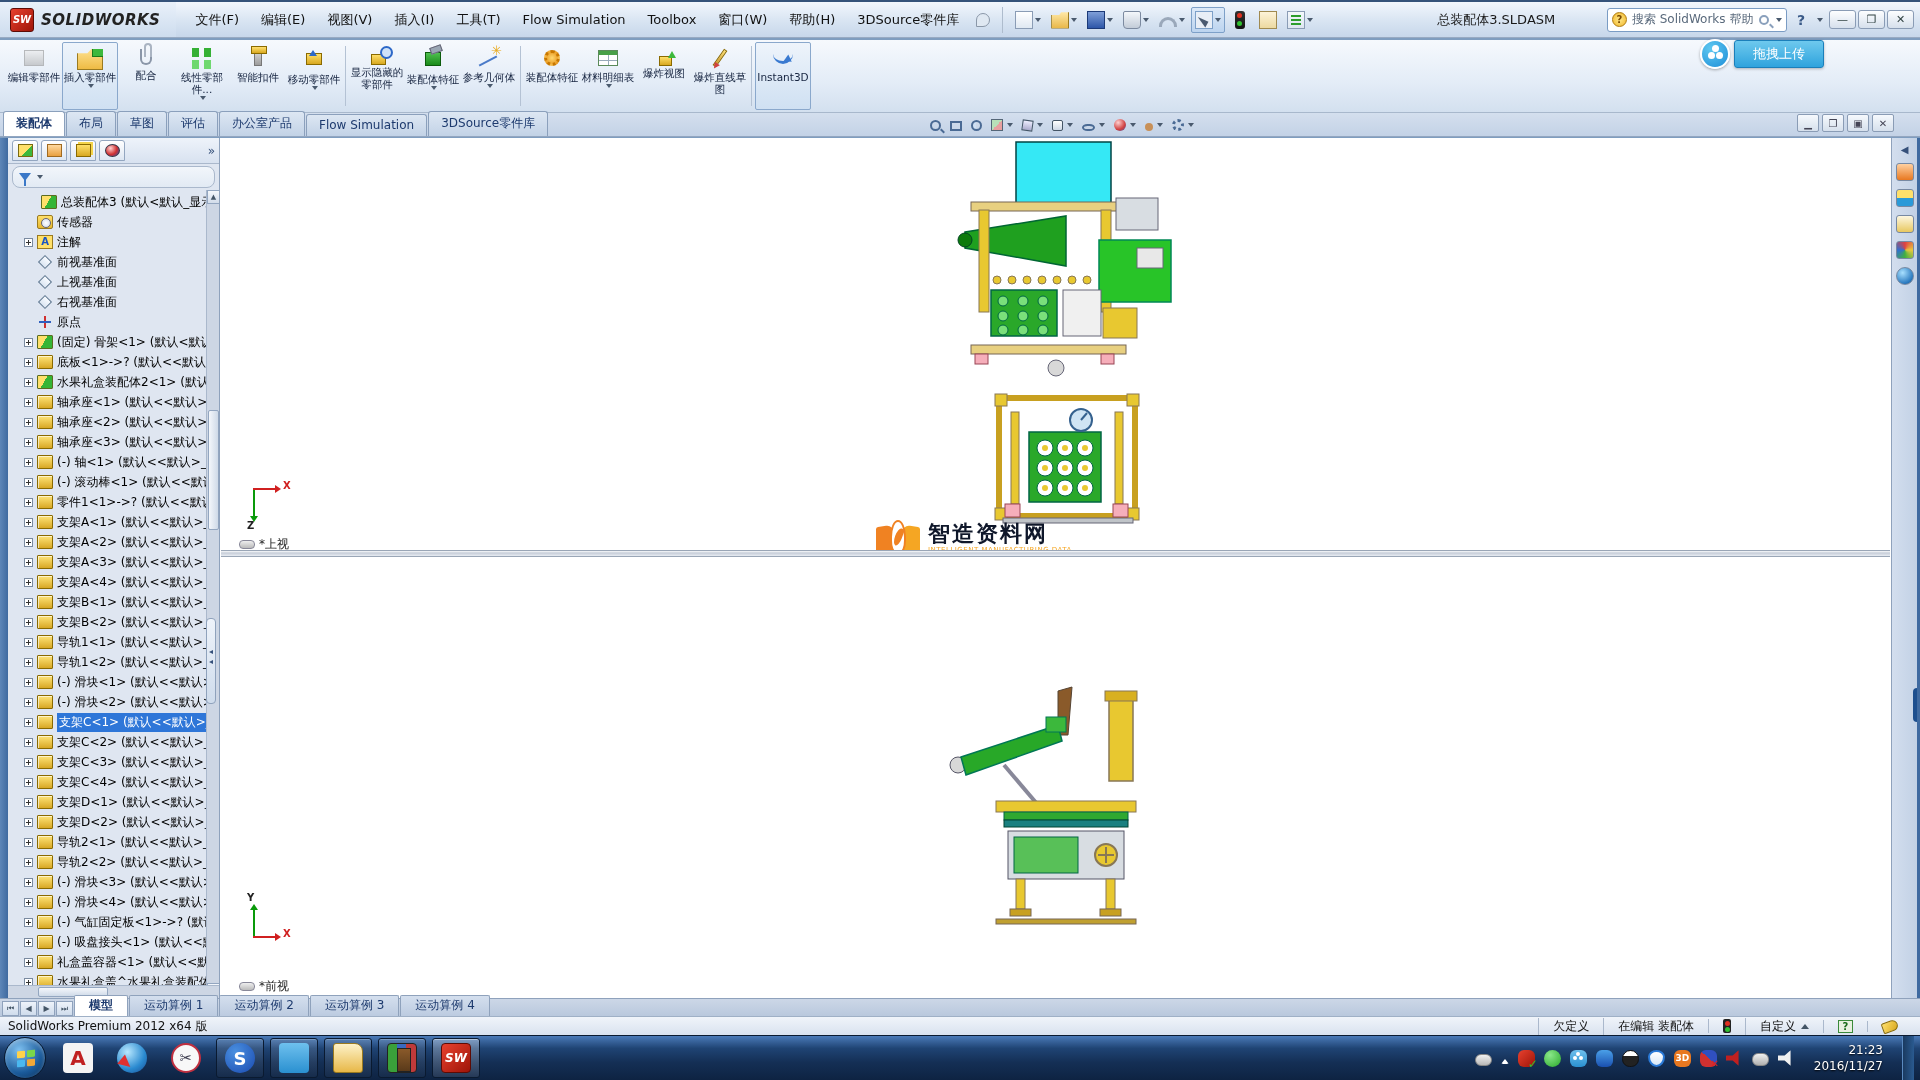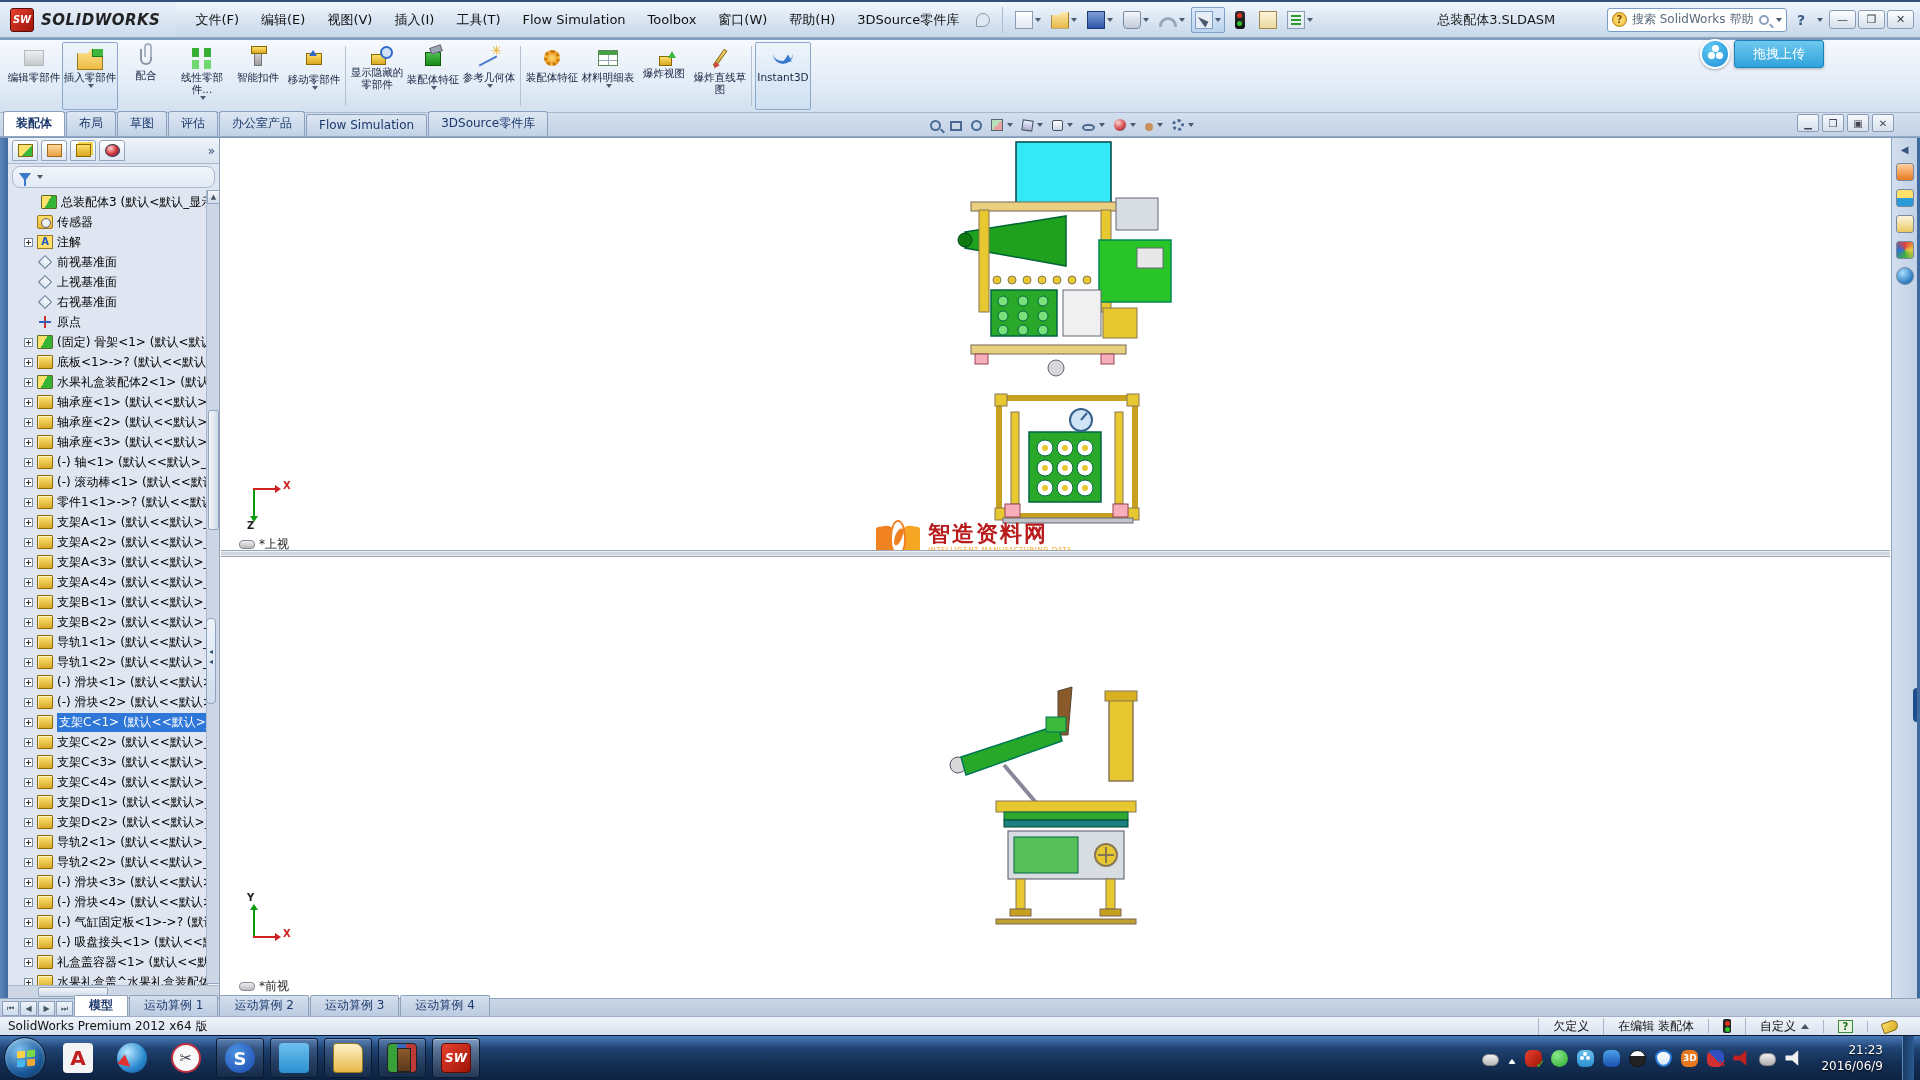--- a/index.html
+++ b/index.html
@@ -160,21 +160,21 @@
   .viewport{position:absolute;left:221px;top:0;width:1669px;height:860px;background:#fff;}
   .vsplit{position:absolute;left:0;top:412px;width:100%;height:7px;background:linear-gradient(#fafbfc,#c6cdd8 40%,#e8ecf2);border-top:1px solid #9aa6b6;border-bottom:1px solid #9aa6b6;z-index:10;}
   .viewlabel{position:absolute;display:flex;align-items:center;gap:4px;font-size:12px;color:#222;}
   .vl-chip{width:16px;height:9px;border-radius:4px;background:linear-gradient(#eee,#bbb);border:1px solid #889;}
   .watermark{position:absolute;left:655px;top:382px;display:flex;align-items:center;gap:8px;z-index:5;}
   .wm-logo{width:44px;height:36px;position:relative;}
   .wm-logo:before{content:"";position:absolute;left:0;top:6px;width:18px;height:26px;background:#f08222;border-radius:2px 8px 2px 2px;transform:skewY(-8deg);}
   .wm-logo:after{content:"";position:absolute;right:0;top:6px;width:18px;height:26px;background:#f5a623;border-radius:8px 2px 2px 2px;transform:skewY(8deg);}
   .wm-flame{position:absolute;left:14px;top:0;width:16px;height:34px;background:#fff;border:2px solid #f08222;border-radius:50% 50% 40% 40%;z-index:2;}
   .wm-flame:after{content:"";position:absolute;left:3px;top:6px;width:7px;height:18px;background:#f08222;border-radius:50% 0 50% 50%;transform:rotate(20deg);}
-  .wm-title{font-size:22px;color:#b91c1c;font-weight:bold;letter-spacing:2px;line-height:24px;}
+  .wm-title{font-size:22px;color:#0f172a;font-weight:bold;letter-spacing:2px;line-height:24px;}
   .wm-sub{font-size:7px;color:#f5a623;letter-spacing:.5px;}
   .triad{position:absolute;width:46px;height:60px;}
   .triad .ax-x{position:absolute;left:8px;top:8px;width:26px;height:2px;background:#d02020;}
   .triad .ax-x:after{content:"";position:absolute;right:-6px;top:-3px;border:4px solid transparent;border-left:6px solid #d02020;}
   .triad .xl{position:absolute;left:38px;top:0;color:#d02020;font-size:10px;font-weight:bold;}
   .triad .ax-v{position:absolute;left:8px;width:2px;height:30px;background:#0a9a0a;}
   .triad.down .ax-v{top:8px;}
   .triad.down .ax-v:after{content:"";position:absolute;bottom:-6px;left:-3px;border:4px solid transparent;border-top:6px solid #0a9a0a;}
   .triad.up .ax-v{top:-22px;}
   .triad.up .ax-v:after{content:"";position:absolute;top:-6px;left:-3px;border:4px solid transparent;border-bottom:6px solid #0a9a0a;}
@@ -996,17 +996,17 @@
         <span class="trayic tr-qq"></span>
         <span class="trayic tr-shield"></span>
         <span class="trayic tr-3d">3D</span>
         <span class="trayic tr-plugin"></span>
         <span class="trayic tr-audio"></span>
         <span class="trayic tr-net"></span>
         <span class="trayic tr-vol"></span>
       </div>
     <div class="clock">
       <div>21:23</div>
-      <div>2016/06/9</div>
+      <div>2016/11/27</div>
     </div>
     <div class="showdesk"></div>
   </div>
 </div>
 
 </body></html>

